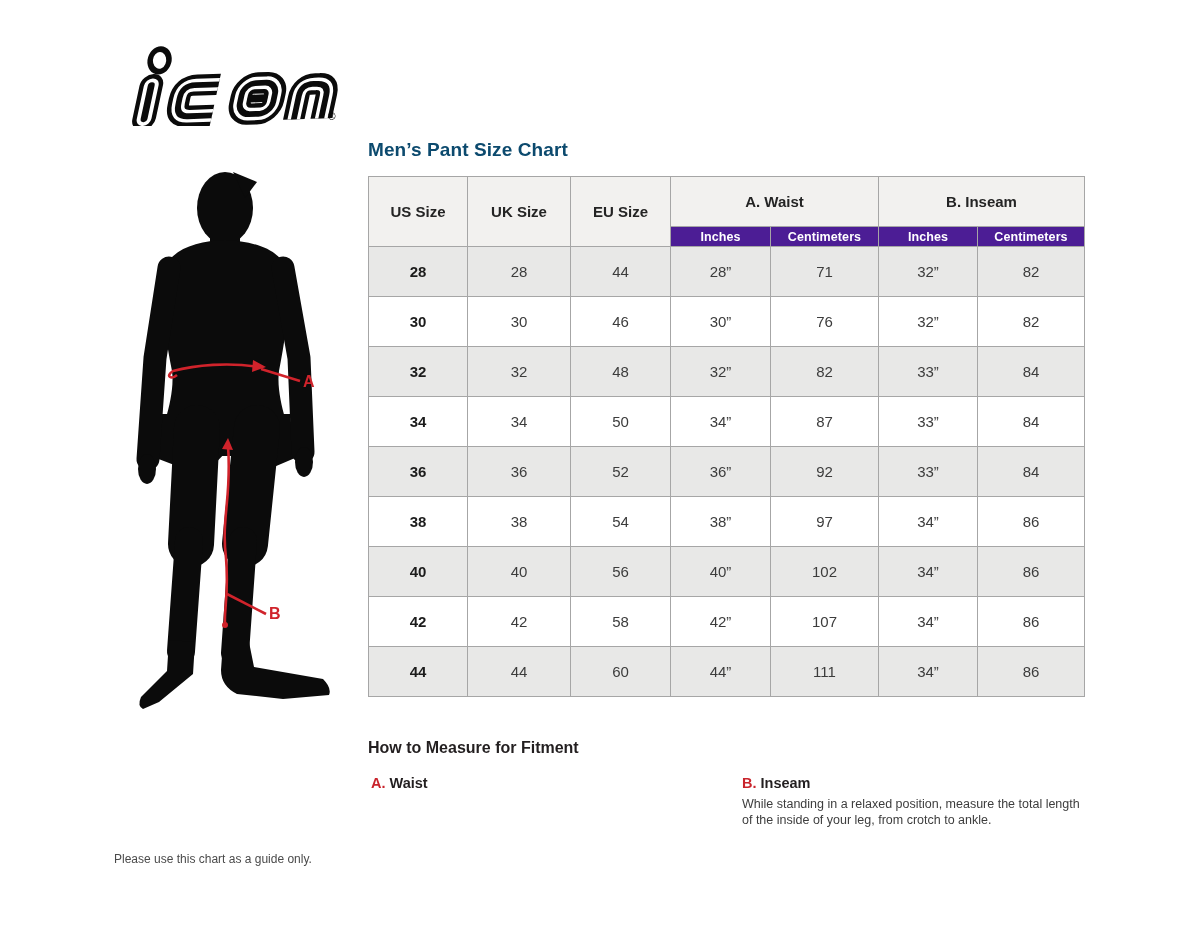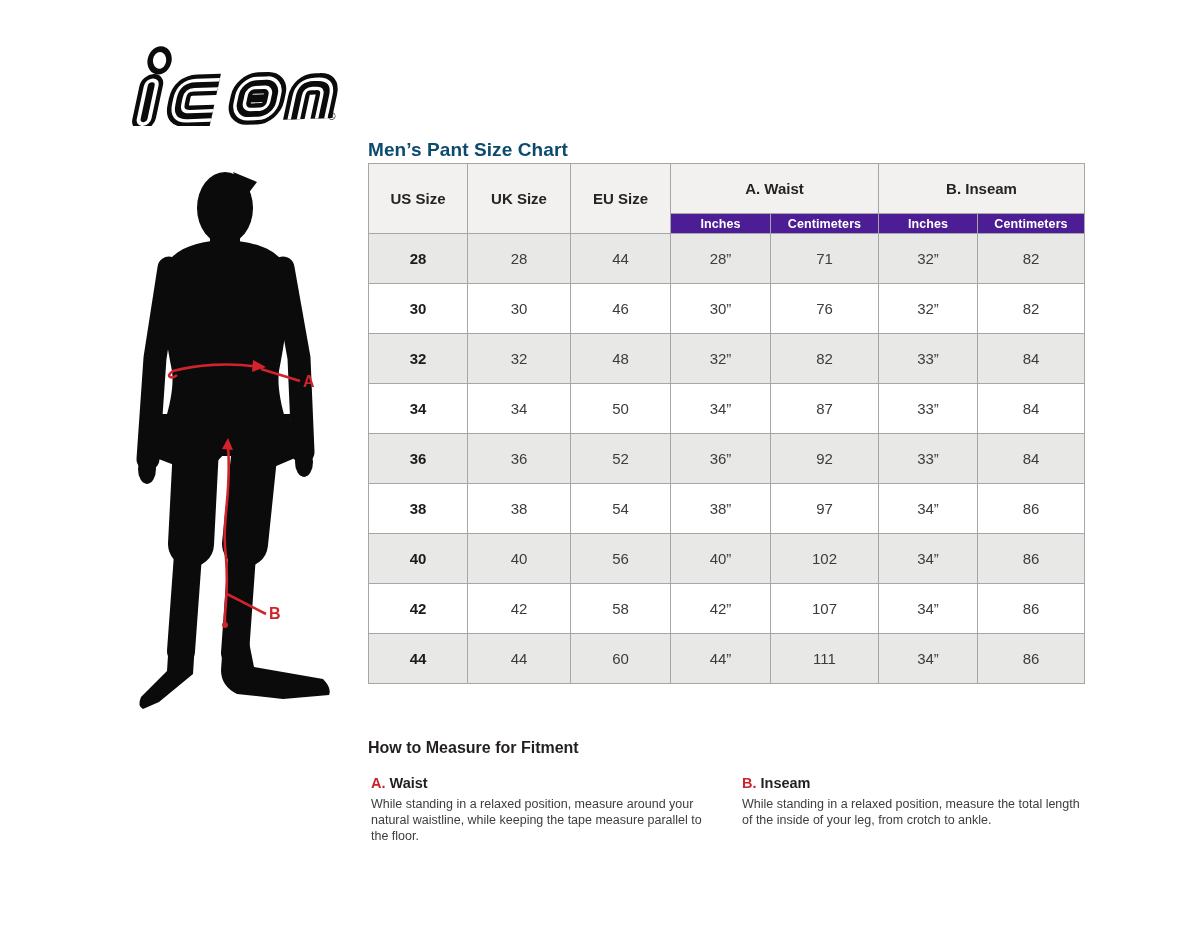--- a/index.html
+++ b/index.html
@@ -17,21 +17,21 @@
   
   .page-title {
     position: absolute; left: 368px; top: 139px;
     font-size: 19px; font-weight: bold; color: #0c4a6e; letter-spacing: 0.1px;
   }
 
   
   .figure-wrap { position: absolute; left: 133px; top: 166px; width: 205px; height: 550px; }
 
   
-  .size-table-wrap { position: absolute; left: 368px; top: 163px; }
+  .size-table-wrap { position: absolute; left: 368px; top: 176px; }
   table.size-table { border-collapse: collapse; table-layout: fixed; width: 716px; }
   table.size-table th, table.size-table td {
     border: 1px solid #a6a6a6; text-align: center; vertical-align: middle;
     overflow: hidden; white-space: nowrap;
   }
   thead tr.main-head th {
     background: #f2f1ef; height: 50px; font-size: 15px; font-weight: bold; color: #242424;
   }
   thead tr.sub-head th {
     background: #4c1d95; color: #ffffff; height: 20px;
@@ -265,22 +265,22 @@
         <td>86</td>
       </tr>
     </tbody>
   </table>
 </div>
 
 <div class="measure-heading">How to Measure for Fitment</div>
 
 <div class="measure-col col-a">
   <h3><span class="prefix">A.</span> <span>Waist</span></h3>
-  <p>While standing in a relaxed position, measure around your natural waistline, while keeping the tape measure parallel to the floor.</p>
 </div>
 
 <div class="measure-col col-b">
   <h3><span class="prefix">B.</span> <span>Inseam</span></h3>
   <p>While standing in a relaxed position, measure the total length of the inside of your leg, from crotch to ankle.</p>
 </div>
 
 <div class="footer-note">
+  <div>Please use this chart as a guide only.</div>
 </div>
 
 </body></html>

